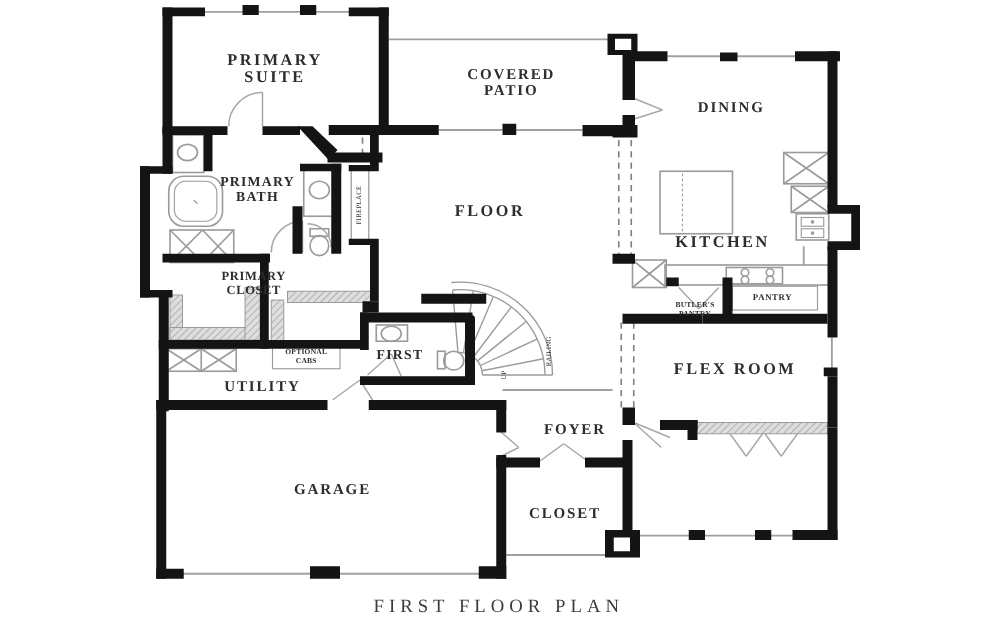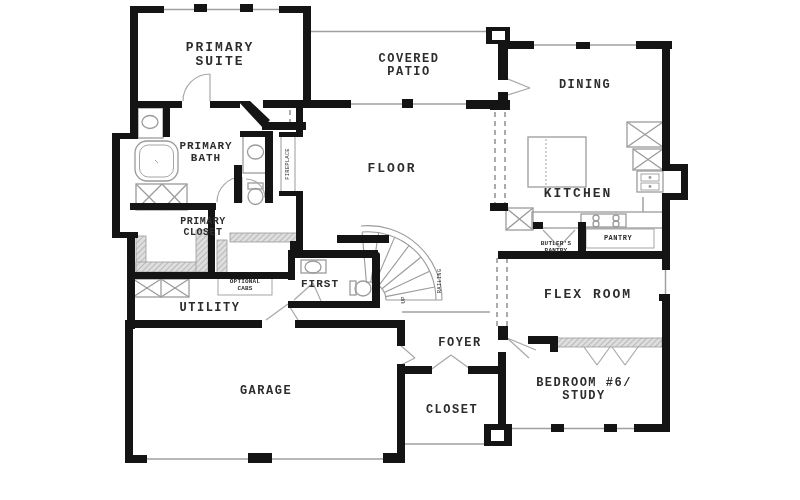--- a/index.html
+++ b/index.html
@@ -1,17 +1,17 @@
 <!DOCTYPE html>
 <html><head>
 <meta charset="utf-8">
 <style>
   html,body{margin:0;padding:0;background:#fff;}
   .plan{position:relative;width:800px;height:500px;background:#ffffff;overflow:hidden;
-        font-family:Liberation Mono, monospace;}
+        font-family:Liberation Serif, serif;}
   .plan svg{position:absolute;left:0;top:0;}
   .lbl{position:absolute;transform:translate(-50%,-50%);color:#2d2d2d;font-weight:700;
        text-align:center;white-space:pre-line;line-height:1.1;letter-spacing:1px;}
   .rot{transform:translate(-50%,-50%) rotate(-90deg);}
   .s13{font-size:13px;letter-spacing:2px;}
   .s12{font-size:12px;letter-spacing:1.5px;}
   .s11{font-size:11px;letter-spacing:1px;}
   .s10{font-size:10px;letter-spacing:.5px;}
   .s7{font-size:7px;letter-spacing:.5px;}
   .s6{font-size:6px;letter-spacing:.2px;}
@@ -279,22 +279,21 @@
 CLOSET</div>
 <div class="lbl s6" style="left:556px;top:248px">BUTLER'S
 PANTRY</div>
 <div class="lbl s7" style="left:618px;top:239px">PANTRY</div>
 <div class="lbl s6" style="left:245px;top:286px">OPTIONAL
 CABS</div>
 <div class="lbl s11" style="left:320px;top:284px">FIRST</div>
 <div class="lbl s12" style="left:210px;top:309px">UTILITY</div>
 <div class="lbl s13" style="left:588px;top:295px">FLEX ROOM</div>
 <div class="lbl s12" style="left:460px;top:344px">FOYER</div>
-<div class="lbl s12" style="left:584px;top:390px">BEDROOM #6/
-STUDY</div>
 <div class="lbl s12" style="left:266px;top:392px">GARAGE</div>
 <div class="lbl s12" style="left:452px;top:411px">CLOSET</div>
 <div class="lbl s5 rot" style="left:288px;top:164px">FIREPLACE</div>
 <div class="lbl s5 rot" style="left:440px;top:281px">RAILING</div>
 <div class="lbl s5 rot" style="left:404px;top:300px">UP</div>
 
+<div class="title" style="left:399px;top:486px">FIRST FLOOR PLAN</div>
 
 </div>
 
 </body></html>

